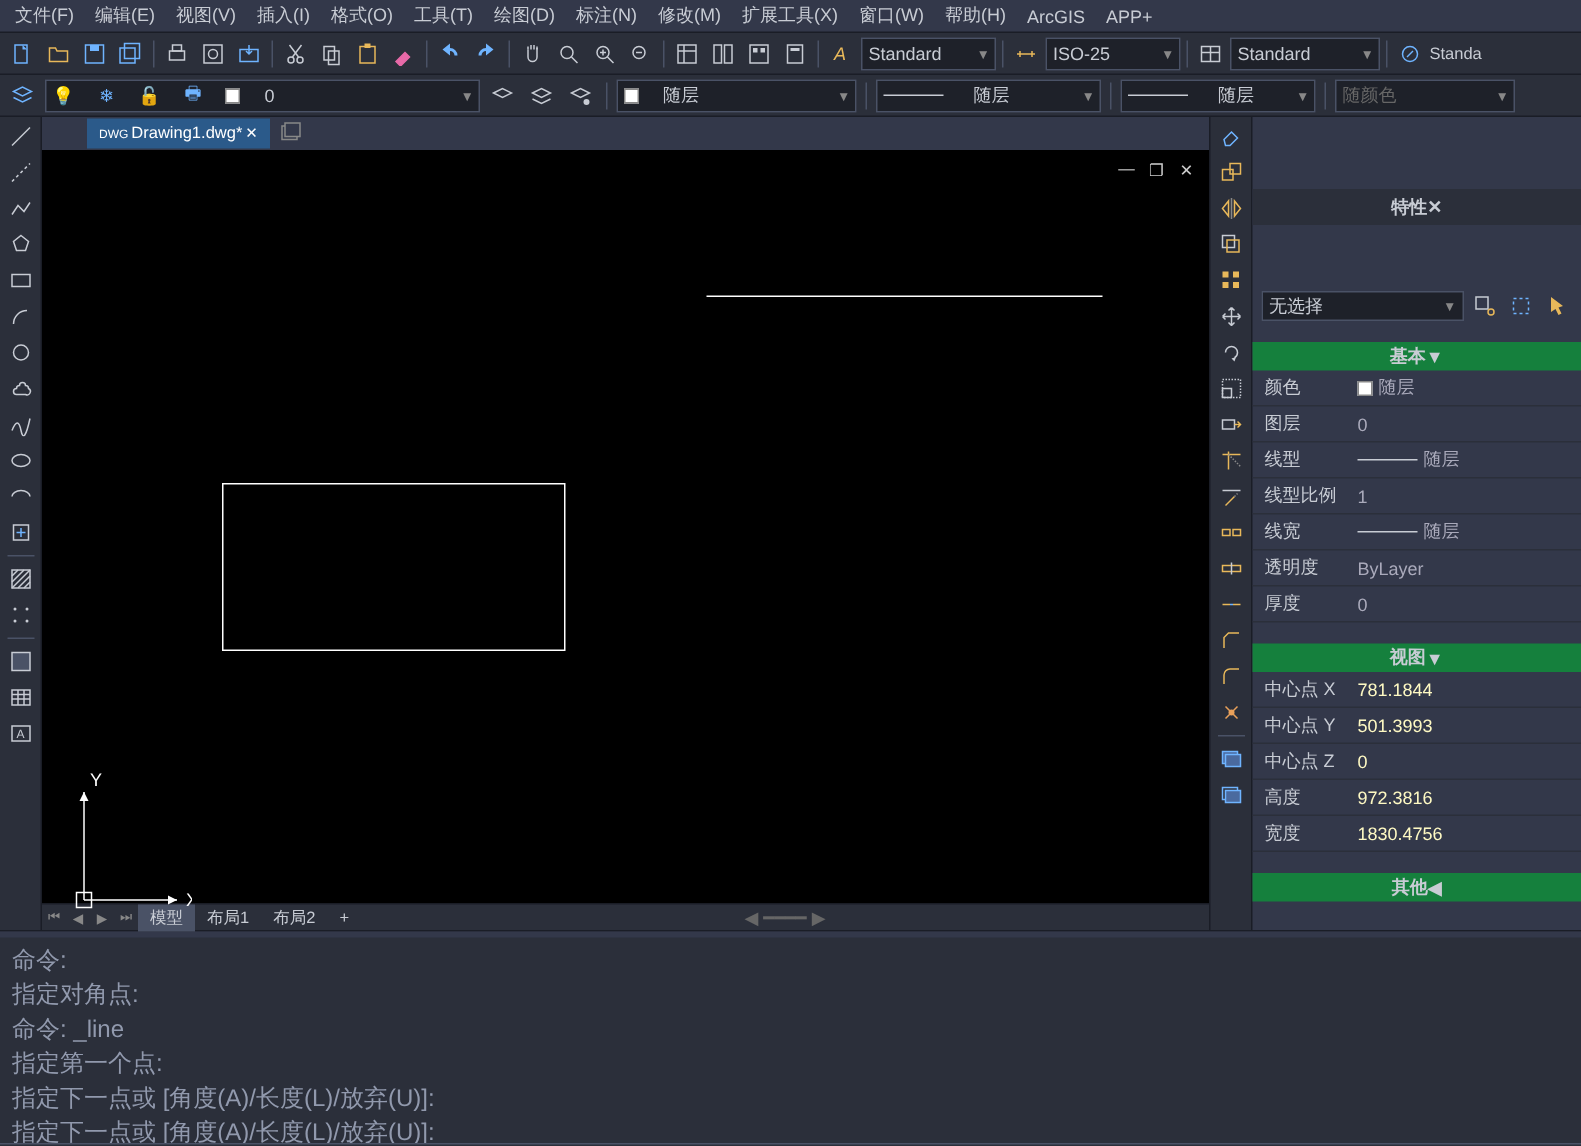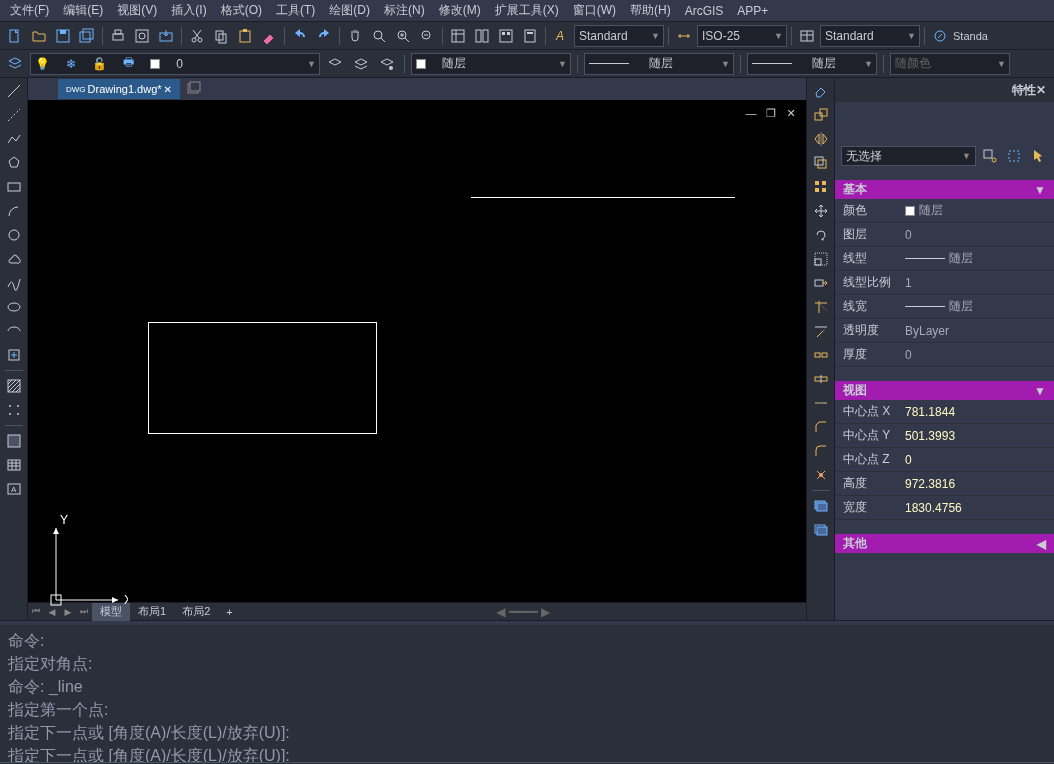--- a/index.html
+++ b/index.html
@@ -26,25 +26,25 @@
 .ucs-icon { position: absolute; bottom: 12px; left: 10px; width: 80px; height: 80px; }
 .rect-shape { position: absolute; border: 1px solid #fff; }
 .line-shape { position: absolute; background: #fff; height: 1px; }
 .model-tabs { height: 18px; background: #2b2f3a; display: flex; align-items: center; border-top: 1px solid #1a1d26; }
 .model-tab-nav { width: 16px; height: 16px; display: flex; align-items: center; justify-content: center; cursor: pointer; font-size: 9px; color: #888; }
 .model-tab { padding: 0 8px; height: 18px; display: flex; align-items: center; cursor: pointer; font-size: 11px; }
 .model-tab.active { background: #4a5266; }
 .hscroll { flex: 1; height: 12px; display: flex; align-items: center; justify-content: center; color: #666; }
 .right-toolbar { width: 28px; background: #2b2f3a; display: flex; flex-direction: column; align-items: center; gap: 2px; padding-top: 2px; border-left: 1px solid #1a1d26; overflow: hidden; }
 .props-panel { width: 220px; background: #33384a; display: flex; flex-direction: column; border-left: 1px solid #1a1d26; }
-.props-title { height: 24px; display: flex; align-items: center; justify-content: flex-end; padding: 0 8px; font-weight: bold; background: #2b2f3a; }
+.props-title { height: 24px; display: flex; align-items: center; justify-content: center; padding: 0 8px; font-weight: bold; background: #2b2f3a; margin-top: 48px; }
 .props-selector { height: 28px; display: flex; align-items: center; padding: 0 6px; gap: 4px; margin-top: 40px; }
 .props-selector .sel-dd { flex: 1; background: #1e2129; border: 1px solid #4a5266; height: 20px; display: flex; align-items: center; padding: 0 4px; justify-content: space-between; }
 .props-selector .sel-btn { width: 20px; height: 20px; display: flex; align-items: center; justify-content: center; cursor: pointer; }
-.props-section-head { height: 19px; background: #a21caf; display: flex; align-items: center; justify-content: space-between; padding: 0 8px; cursor: pointer; font-weight: bold; }
+.props-section-head { height: 19px; background: #15803d; display: flex; align-items: center; justify-content: center; padding: 0 8px; cursor: pointer; font-weight: bold; }
 .props-row { height: 24px; display: flex; align-items: center; border-bottom: 1px solid #2b2f3a; }
 .props-row .p-label { width: 66px; padding-left: 8px; }
 .props-row .p-value { flex: 1; padding-left: 4px; color: #aab; }
 .props-row .p-value.dim { color: #fef9c3; }
 .props-row .swatch { width: 10px; height: 10px; border: 1px solid #888; background: #fff; display: inline-block; margin-right: 4px; vertical-align: middle; }
 .cmd-area { height: 166px; background: #2b2f3a; border-top: 1px solid #1a1d26; display: flex; flex-direction: column; }
 .cmd-resize { height: 4px; cursor: ns-resize; background: #33384a; }
 .cmd-history { flex: 1; padding: 4px 8px; font-family: "NSimSun", monospace; font-size: 16px; color: #9199ad; overflow: hidden; line-height: 23px; }
 .cmd-input-row { height: 24px; display: flex; align-items: center; padding: 0 8px; border-top: 1px solid #4a5266; font-family: "NSimSun", monospace; font-size: 16px; color: #9199ad; }
 @keyframes blink { 50% { opacity: 0; } }

